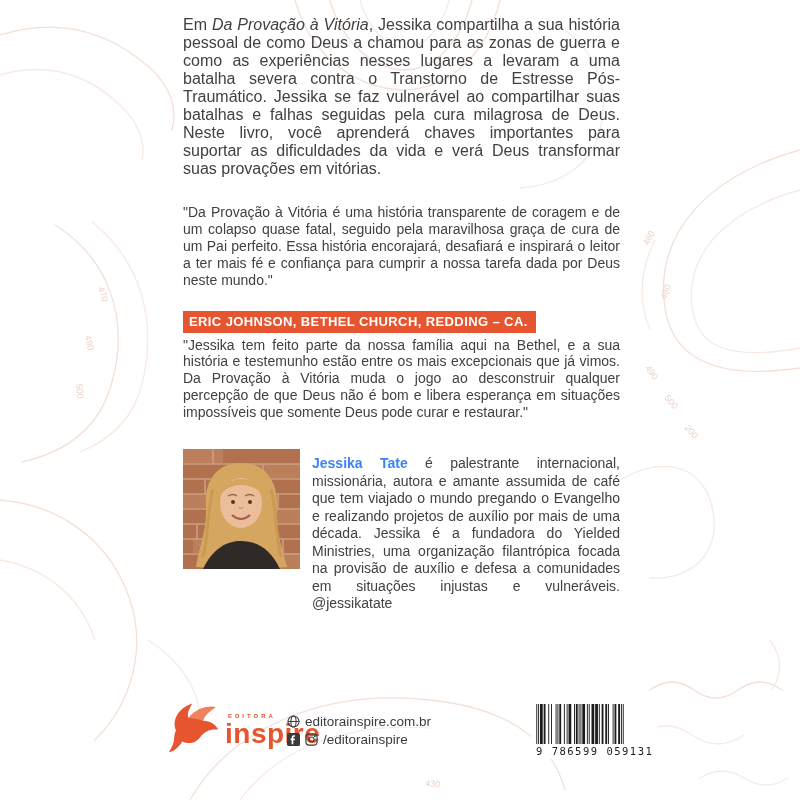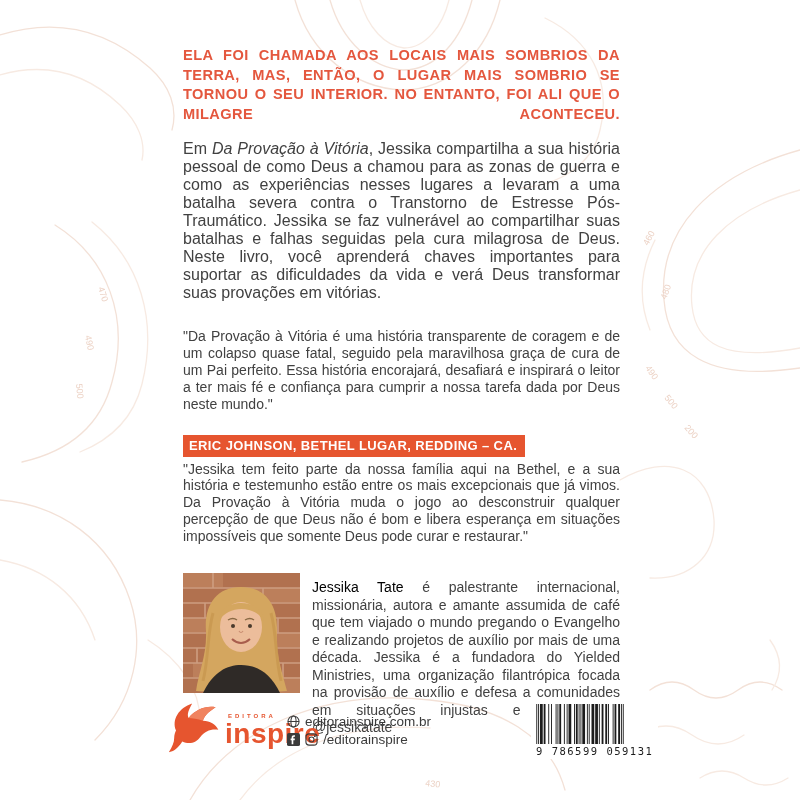--- a/index.html
+++ b/index.html
@@ -15,21 +15,21 @@
   .synopsis{margin:16px 0 0 0;font-size:16px;line-height:18px;text-align:justify;color:#414141;}
   .synopsis i{font-style:italic;}
   .endorse{margin-top:26px;}
   .endorse.second{margin-top:22px;}
   .bar{display:inline-block;background:#e6552f;color:#ffffff;font-weight:bold;font-size:13px;
        letter-spacing:.4px;padding:3px 8px 4px 6px;}
   .quote{margin:4px 0 0 0;font-size:14px;line-height:16.9px;text-align:justify;color:#414141;}
   .author{margin-top:28px;display:flex;gap:12px;}
   .photo{flex:0 0 117px;width:117px;height:120px;}
   .bio{margin:6px 0 0 0;font-size:14px;line-height:17.5px;text-align:justify;color:#414141;}
-  .bio b{color:#000000;font-weight:normal;}
+  .bio b{color:#3b82f6;font-weight:bold;}
   .logo{position:absolute;left:167px;top:701px;display:flex;align-items:flex-start;}
   .wordmark{margin-left:4px;margin-top:12px;line-height:1;}
   .editora{font-size:6px;letter-spacing:3px;color:#e6552f;font-weight:bold;margin:0 0 1px 3px;}
   .inspire{font-size:28px;font-weight:bold;color:#e6552f;letter-spacing:.5px;}
   .contact{position:absolute;left:287px;top:714px;font-size:13.5px;color:#3b3b3b;}
   .contact .row{display:flex;align-items:center;gap:5px;margin-bottom:3px;}
   .contact svg{display:block;}
   .barcode{position:absolute;left:531px;top:701px;background:#ffffff;padding:3px 5px 2px 5px;text-align:left;}
   .barcode svg{display:block;}
   .barcode svg rect{fill:#1b1b1b;}
@@ -68,30 +68,29 @@
     <text transform="translate(76,384) rotate(84)">500</text>
     <text transform="translate(648,246) rotate(-62)">460</text>
     <text transform="translate(666,300) rotate(-70)">480</text>
     <text transform="translate(645,368) rotate(55)">490</text>
     <text transform="translate(664,398) rotate(50)">500</text>
     <text transform="translate(684,428) rotate(48)">200</text>
     <text transform="translate(425,786) rotate(6)">430</text>
   </svg>
 
   <div class="content">
-    <h1 class="headline">ELA FOI CHAMADA AOS LOCAIS MAIS SOMBRIOS DA TERRA, MAS, ENTÃO, O LUGAR MAIS SOMBRIO SE TORNOU O SEU INTERIOR. NO ENTANTO, FOI ALI QUE O MILAGRE ACONTECEU.</h1>
 
     <p class="synopsis"><span>Em </span><i>Da Provação à Vitória</i><span>, Jessika compartilha a sua história pessoal de como Deus a chamou para as zonas de guerra e como as experiências nesses lugares a levaram a uma batalha severa contra o Transtorno de Estresse Pós-Traumático. Jessika se faz vulnerável ao compartilhar suas batalhas e falhas seguidas pela cura milagrosa de Deus. Neste livro, você aprenderá chaves importantes para suportar as dificuldades da vida e verá Deus transformar suas provações em vitórias.</span></p>
 
     <div class="endorse">
       <p class="quote">"Da Provação à Vitória é uma história transparente de coragem e de um colapso quase fatal, seguido pela maravilhosa graça de cura de um Pai perfeito. Essa história encorajará, desafiará e inspirará o leitor a ter mais fé e confiança para cumprir a nossa tarefa dada por Deus neste mundo."</p>
     </div>
 
     <div class="endorse second">
-      <span class="bar">ERIC JOHNSON, BETHEL LUGAR, REDDING – CA.</span>
+      <span class="bar">ERIC JOHNSON, BETHEL CHURCH, REDDING – CA.</span>
       <p class="quote">"Jessika tem feito parte da nossa família aqui na Bethel, e a sua história e testemunho estão entre os mais excepcionais que já vimos. Da Provação à Vitória muda o jogo ao desconstruir qualquer percepção de que Deus não é bom e libera esperança em situações impossíveis que somente Deus pode curar e restaurar."</p>
     </div>
 
     <div class="author">
 
       <svg class="photo" viewBox="0 0 117 120" aria-hidden="true">
         <rect width="117" height="120" fill="#b1714f"></rect>
         <g fill="#c08460" opacity="0.75">
           <rect x="0" y="0" width="40" height="14"></rect>
             <rect x="62" y="15" width="55" height="14"></rect>

